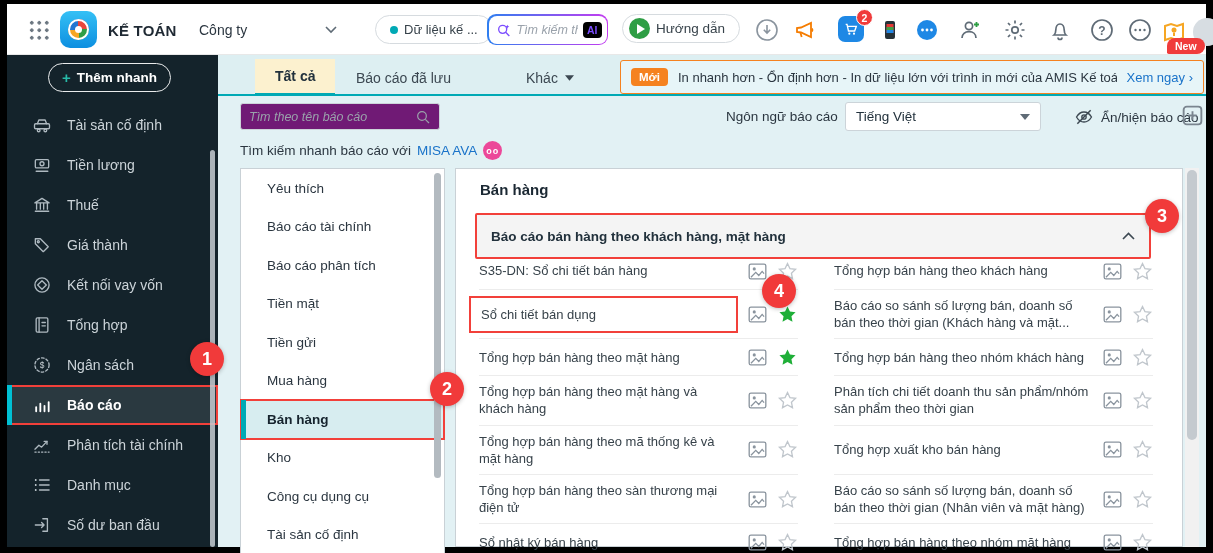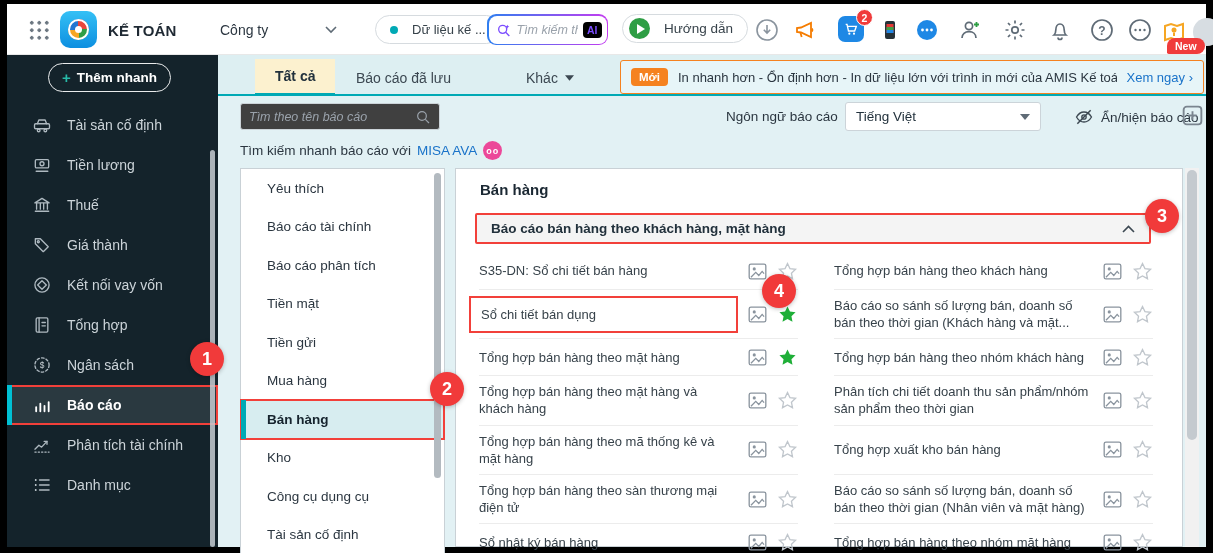--- a/index.html
+++ b/index.html
@@ -11,23 +11,23 @@
   .topbar { position:absolute; left:7px; top:4px; width:1199px; height:51px; background:#fff; border-bottom:1px solid #e8e8e8; }
   .grid-icon { position:absolute; left:21px; top:15px; width:21px; height:21px;
     background:radial-gradient(circle 1.7px, #6b7680 98%, transparent) 0 0/7.5px 7.5px; cursor:pointer; }
   .logo { position:absolute; left:53px; top:7px; width:37px; height:37px; border-radius:10px;
     background:linear-gradient(180deg,#35c0f5,#0d8fe0); display:flex; align-items:center; justify-content:center; }
   .logo .pin { width:21px; height:21px; border-radius:50%;
     background:conic-gradient(#e8463c 0 25%, #2f9e46 25% 50%, #f6a623 50% 75%, #2176d2 75% 100%);
     box-shadow:0 0 0 2px #fff inset; position:relative; }
   .logo .pin::after { content:""; position:absolute; left:7px; top:7px; width:7px; height:7px; border-radius:50%; background:#fff; }
   .app-title { position:absolute; left:101px; top:18px; font-size:15px; font-weight:bold; color:#1f2933; letter-spacing:.2px; }
-  .company { position:absolute; left:192px; top:18px; font-size:14px; color:#2b3640;margin-left:21px; }
+  .company { position:absolute; left:192px; top:18px; font-size:14px; color:#2b3640; }
   .caret-down { position:absolute; left:318px; top:22px; width:12px; height:8px; }
-  .pill { position:absolute; height:29px; border:1px solid #d6dbdf; border-radius:15px; display:flex; align-items:center; gap:14px; background:#fff; cursor:pointer; }
+  .pill { position:absolute; height:29px; border:1px solid #d6dbdf; border-radius:15px; display:flex; align-items:center; gap:6px; background:#fff; cursor:pointer; }
   .data-pill { left:368px; top:11px; padding:0 14px; }
   .data-pill .dot { width:8px; height:8px; border-radius:50%; background:#00a9b5; }
   .data-pill span { font-size:13px; color:#37424a; }
   .ai-search { position:absolute; left:480px; top:10px; width:121px; height:31px; border-radius:9px;
     background:linear-gradient(90deg,#2f7ff0,#c43bf0); padding:1.5px; cursor:text; }
   .ai-search .inner { width:100%; height:100%; border-radius:8px; background:#fff; display:flex; align-items:center; padding:0 5px 0 7px; gap:5px; }
   .ai-search .ph { flex:1; font-size:12.5px; font-style:italic; color:#9aa2ab; white-space:nowrap; overflow:hidden; }
   .ai-badge { font-size:10.5px; font-weight:bold; color:#7c4dff; background:#000000; border-radius:4px; padding:2px 4px; }
   .guide-pill { left:615px; top:10px; padding:0 14px 0 6px; }
   .guide-pill .play { width:21px; height:21px; border-radius:50%; background:#2e9e44; display:flex; align-items:center; justify-content:center; }
@@ -61,21 +61,21 @@
   .tabline { position:absolute; left:0; top:39px; width:988px; height:2px; background:#00a9b5; }
   .tab { position:absolute; top:4px; height:37px; display:flex; align-items:center; padding:0 20px; font-size:14px; color:#3c4852; cursor:pointer; }
   .tab.active { background:#fcf1cf; font-weight:bold; color:#22313c; border-bottom:3px solid #00a9b5; }
   .tab .tcaret { margin-left:7px; width:9px; height:6px; }
   .banner { position:absolute; left:402px; top:5px; width:584px; height:31px; border:1px solid #f58220; border-radius:3px;
     background:#e7f5f8; display:flex; align-items:center; gap:10px; padding:16px 10px; }
   .moi { background:#f58220; color:#fff; font-size:11.5px; font-weight:bold; padding:3px 8px; border-radius:4px; }
   .banner .btext { font-size:13px; color:#2b3640; white-space:nowrap; overflow:hidden; }
   .banner a { font-size:13px; color:#1a73c9; text-decoration:none; white-space:nowrap; cursor:pointer; }
 
-  .report-search { position:absolute; left:22px; top:48px; width:200px; height:27px; background:#404040; border:1px solid #ccd4d9; border-radius:3px;
+  .report-search { position:absolute; left:22px; top:48px; width:200px; height:27px; background:#701a75; border:1px solid #ccd4d9; border-radius:3px;
     display:flex; align-items:center; padding:0 8px; gap:4px; cursor:text; }
   .report-search .ph { flex:1; font-size:12.5px; font-style:italic; color:#9aa2ab; }
   .lang-label { position:absolute; left:508px; top:54px; font-size:13.5px; color:#2b3640; }
   .lang-select { position:absolute; left:627px; top:47px; width:196px; height:29px; background:#fff; border:1px solid #ccd4d9; border-radius:3px;
     display:flex; align-items:center; justify-content:space-between; padding:0 10px; font-size:13.5px; color:#22313c; cursor:pointer; }
   .hide-wrap { position:absolute; left:856px; top:52px; display:flex; align-items:center; gap:7px; cursor:pointer; }
   .hide-wrap span { font-size:13.5px; color:#2b3640; }
   .add-sq { position:absolute; left:962px; top:48px; width:25px; height:25px; cursor:pointer; }
 
   .ava-row { position:absolute; left:22px; top:86px; display:flex; align-items:center; gap:6px; font-size:13.5px; color:#2b3640; }
@@ -86,21 +86,21 @@
   
   .cat-panel { position:absolute; left:22px; top:113px; width:205px; height:463px; background:#fff; border:1px solid #c9d1d6; }
   .cat-item { position:relative; height:38.5px; display:flex; align-items:center; padding-left:26px; font-size:13.5px; color:#2b3640; cursor:pointer; }
   .cat-item.selected { background:#d7edf0; font-weight:bold; color:#16242e; outline:2px solid #f2403a; outline-offset:-1px; }
   .cat-item.selected::before { content:""; position:absolute; left:0; top:0; width:5px; height:100%; background:#00a9b5; }
   .cat-scroll { position:absolute; left:193px; top:4px; width:7px; height:305px; border-radius:4px; background:#b3bac0; }
 
   
   .rep-panel { position:absolute; left:237px; top:113px; width:728px; height:379px; background:#fff; border:1px solid #c9d1d6; }
   .rep-heading { position:absolute; left:24px; top:12px; font-size:15px; font-weight:bold; color:#1b2833; }
-  .section-bar { position:absolute; left:19px; top:44px; width:676px; height:31px; background:#f4f4f4; border:2px solid #f2403a; border-radius:2px;
+  .section-bar { position:absolute; left:19px; top:44px; width:676px; height:46px; background:#f4f4f4; border:2px solid #f2403a; border-radius:2px;
     display:flex; align-items:center; justify-content:space-between; padding:0 14px; cursor:pointer; }
   .section-bar .stitle { font-size:13.5px; font-weight:bold; color:#22313c; }
   .rows { position:absolute; left:23px; top:84px; width:674px; }
   .rowpair { display:flex;gap:20px; }
   .cell { flex:1; display:flex; align-items:center; gap:9px; border-bottom:1px solid #ececec; padding:7px 0; min-height:37px; }
   .cell.left { margin-right:16px; }
   .cell .title { flex:1; font-size:13px; color:#37424a; line-height:1.32; padding-right:4px; cursor:pointer; }
   .cell .title.hl { border:2px solid #f2403a; padding:8px 10px; margin:-4px 0 -4px -10px; }
   .icon-btn { width:21px; height:21px; flex:0 0 auto; cursor:pointer; }
   .rowpair:last-child .cell { border-bottom:none; }
@@ -287,20 +287,26 @@
         </div>
         <div class="side-item">
           <svg viewBox="0 0 24 24" style="color:inherit">
             <path d="M9 6h11.5M9 12h11.5M9 18h11.5" fill="none" stroke-width="1.6" stroke-linecap="round" stroke-linejoin="round"></path>
             <circle cx="4.5" cy="6" r="1.1" fill="currentColor" stroke="none"></circle>
             <circle cx="4.5" cy="12" r="1.1" fill="currentColor" stroke="none"></circle>
             <circle cx="4.5" cy="18" r="1.1" fill="currentColor" stroke="none"></circle>
           </svg>
           <span>Danh mục</span>
         </div>
+        <div class="side-item">
+          <svg viewBox="0 0 24 24" style="color:inherit">
+            <path d="M13 4.5h5.5v15H13M4 12h10.5M11.5 9l3 3-3 3" fill="none" stroke-width="1.6" stroke-linecap="round" stroke-linejoin="round"></path>
+          </svg>
+          <span>Số dư ban đầu</span>
+        </div>
       </div>
     <div class="side-scroll"></div>
   </div>
 
   <div class="main">
     <div class="tabbar"></div>
     <div class="tabline"></div>
     <div class="tab active" style="left:37px">
         <span>Tất cả</span>
       </div>

